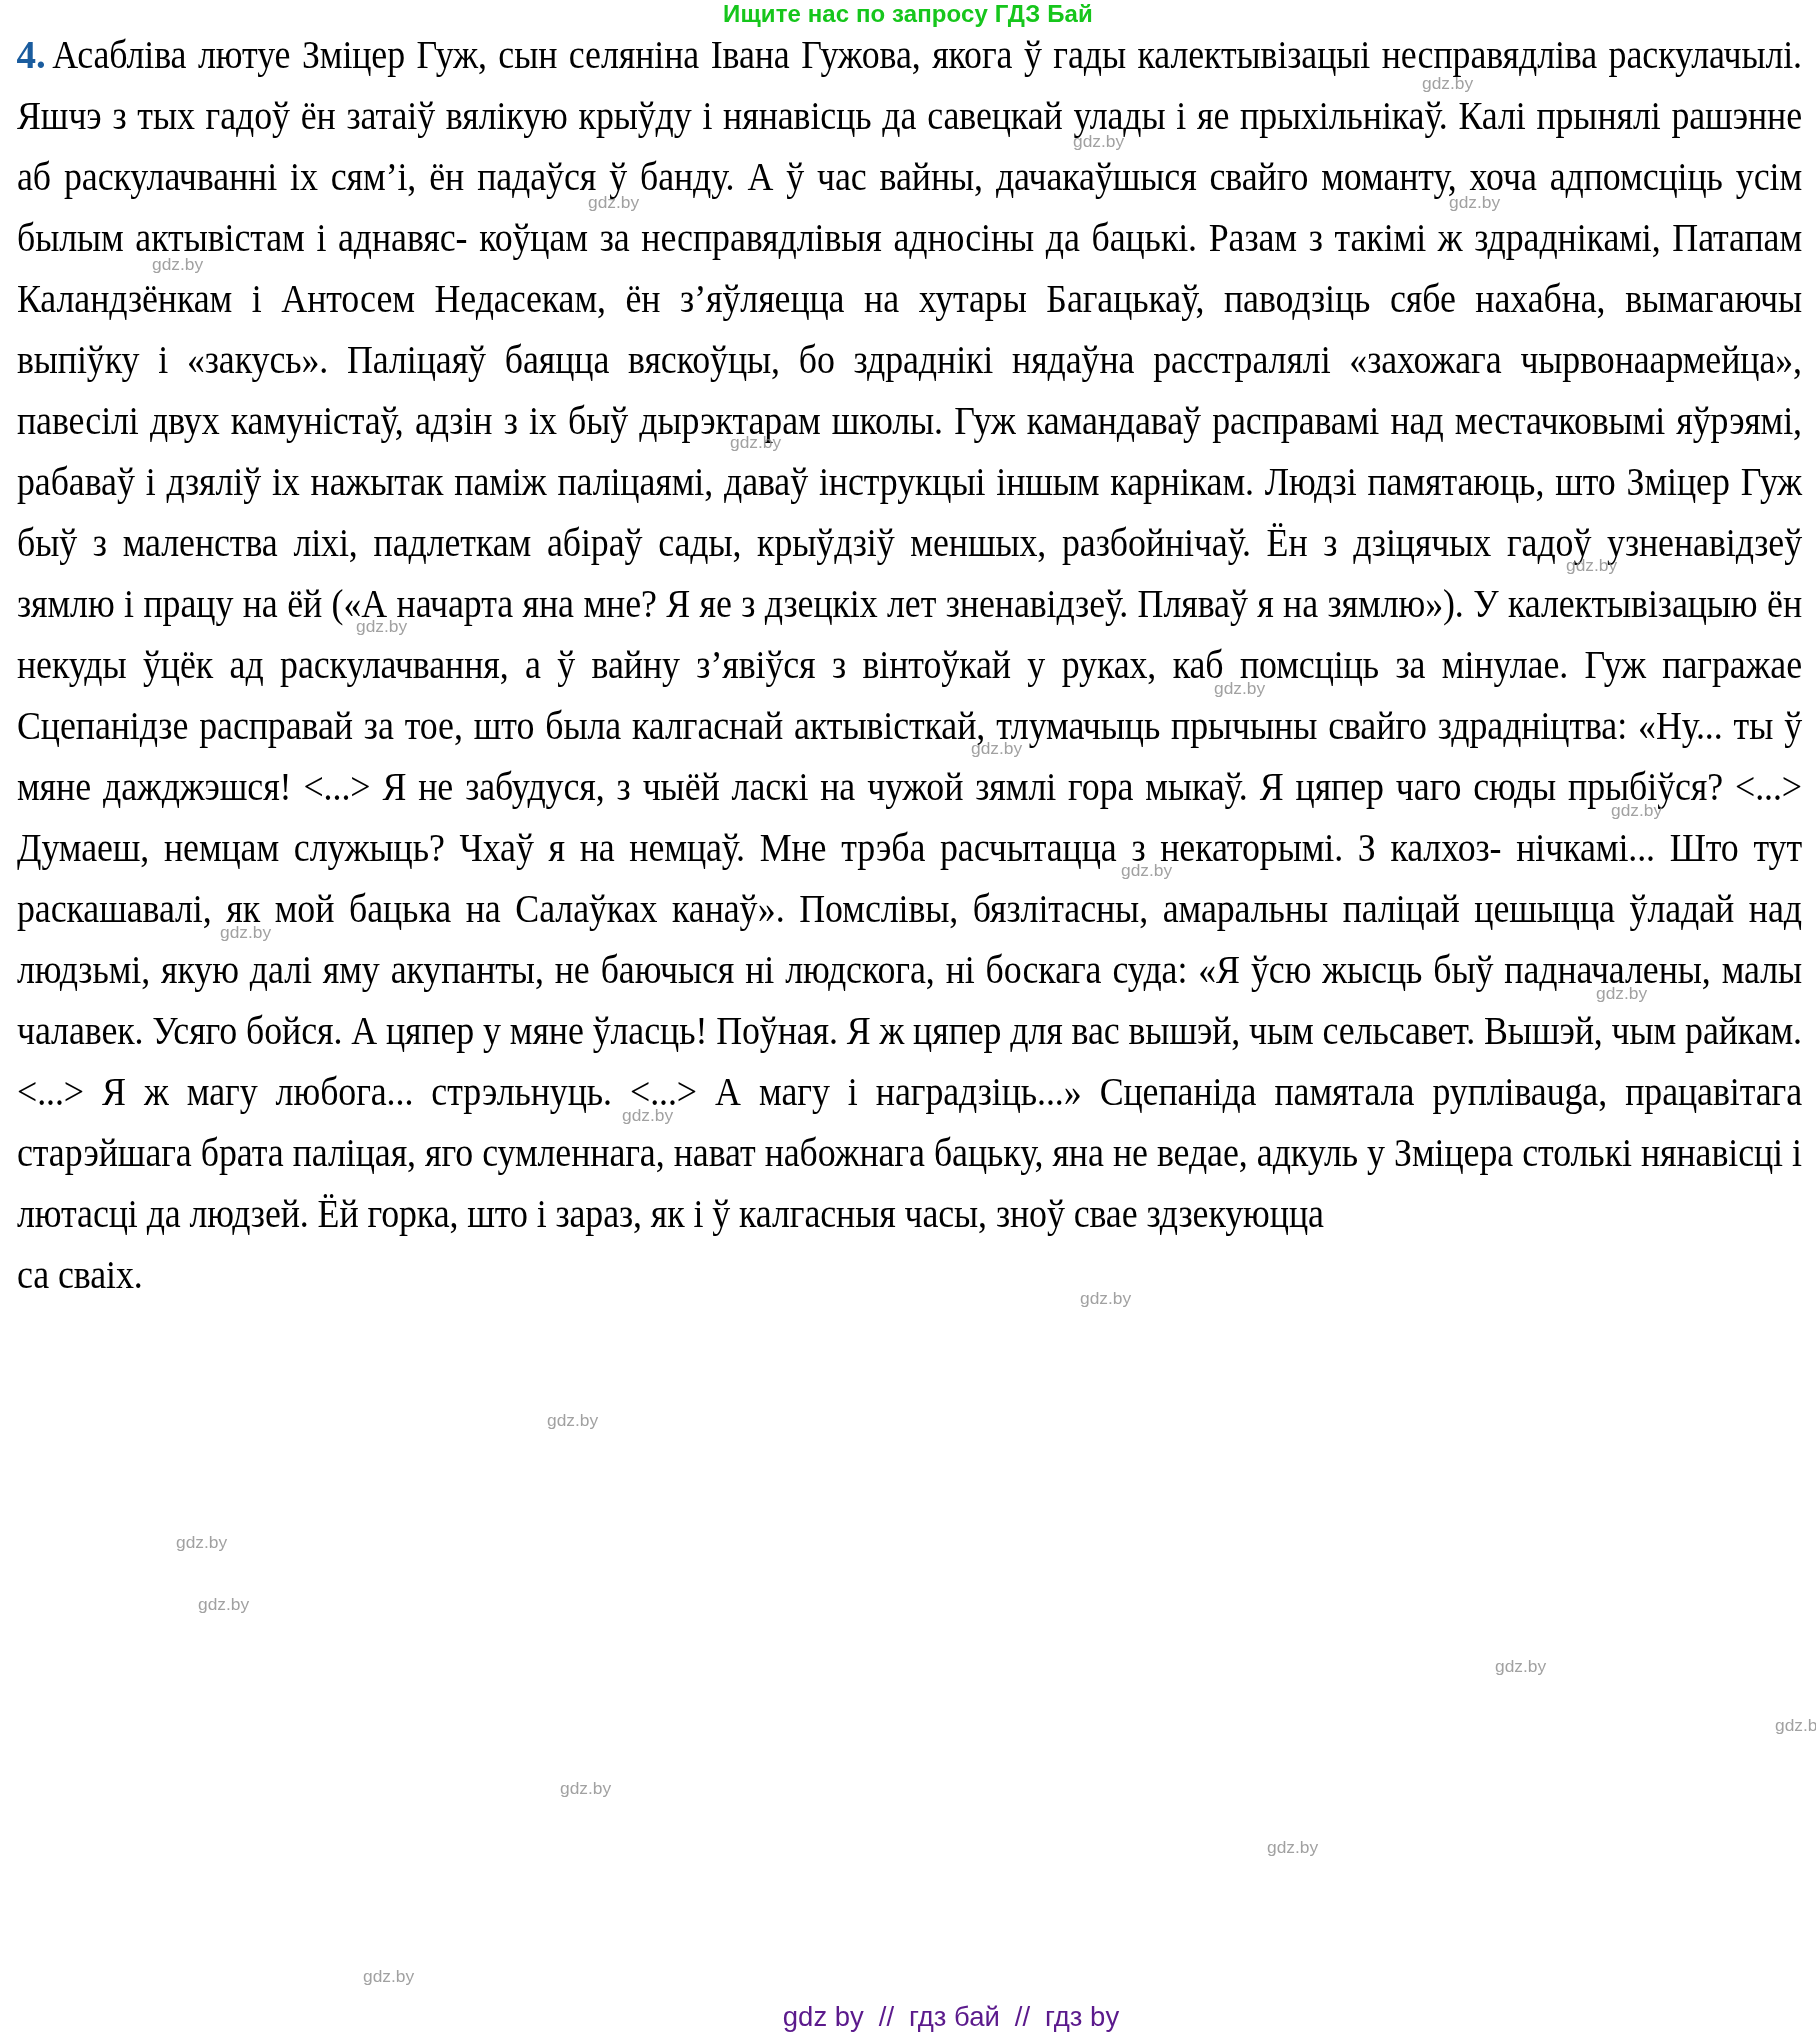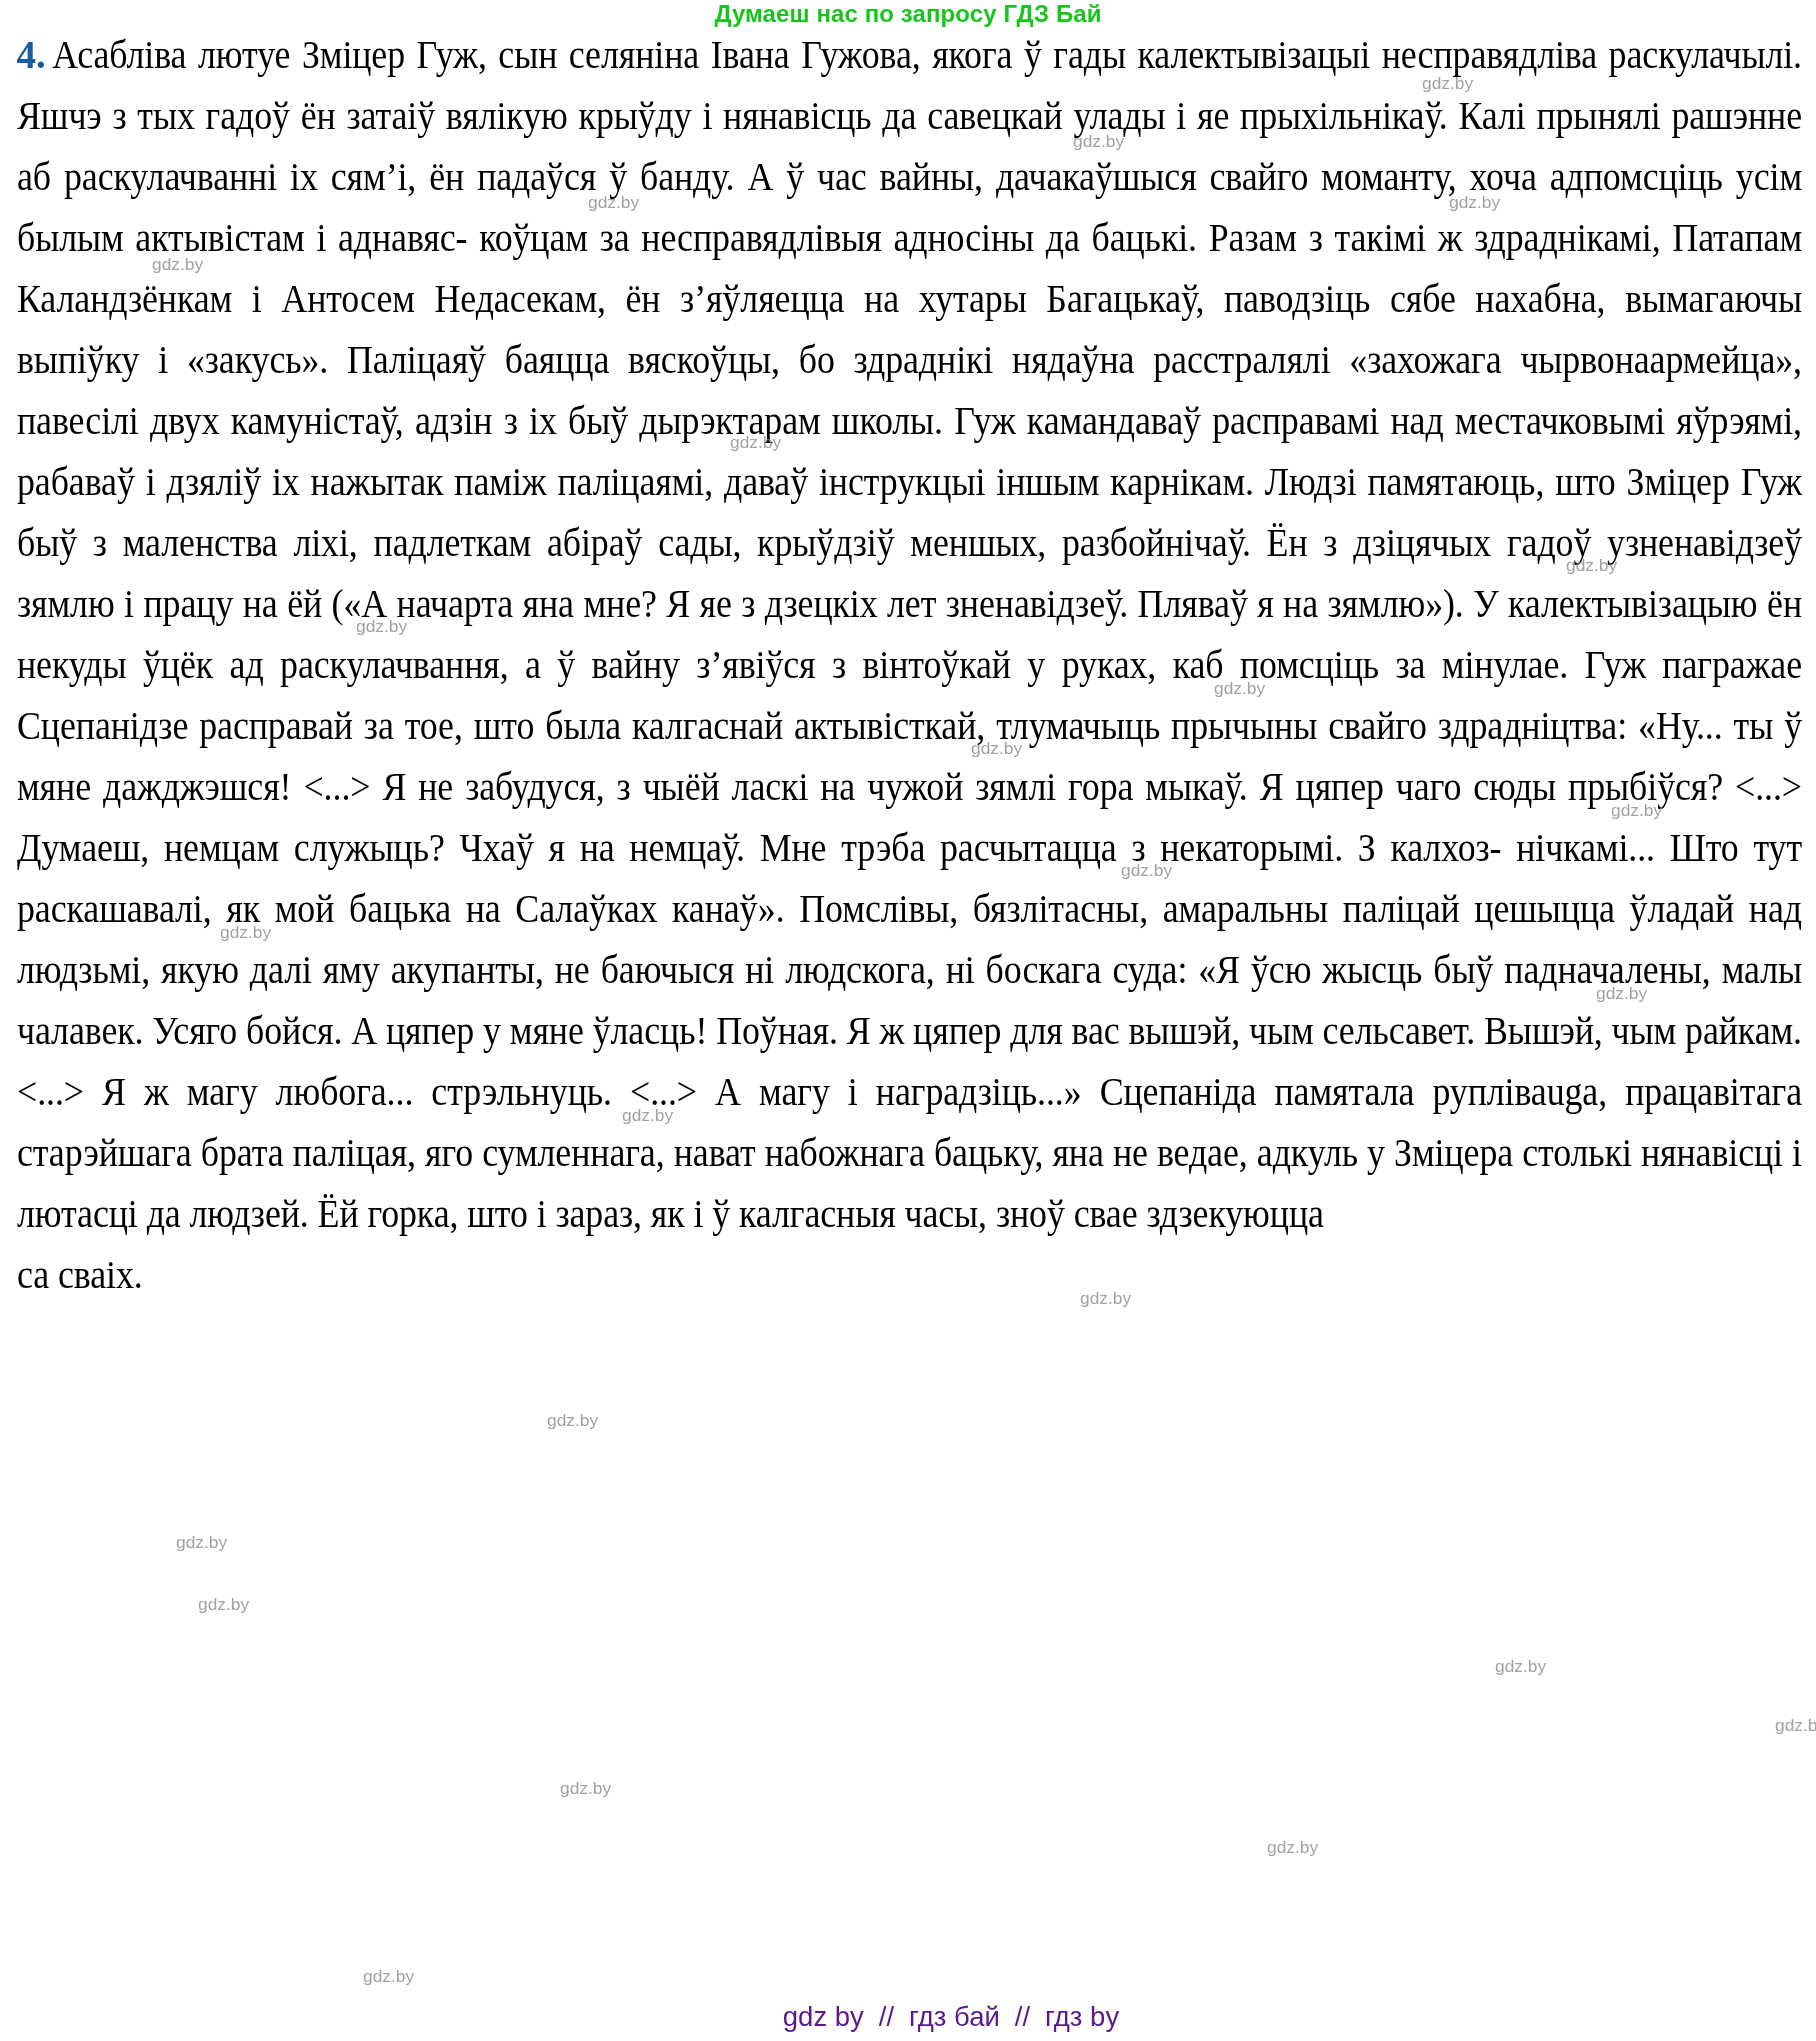--- a/index.html
+++ b/index.html
@@ -96,21 +96,21 @@
     line-height: 31px;
     color: #5b1a8c;
     white-space: nowrap;
     padding-left: 43px;
   }
   .footer .sep { padding: 0 7.3px; }
 </style>
 </head>
 <body>
 
-<div class="promo-banner" style="color: rgb(22, 198, 28);">Думаеш нас по запросу ГДЗ Бай</div>
+<div class="promo-banner" style="color: rgb(22, 198, 28);">Ищите нас по запросу ГДЗ Бай</div>
 
 <div class="exercise">
   <span class="exercise-number" style="color: rgb(26, 92, 158);">4.</span>
   <div class="exercise-body">
     <p>Асабліва лютуе Зміцер Гуж, сын селяніна Івана Гужова, якога ў гады калектывізацыі несправядліва раскулачылі. Яшчэ з тых гадоў ён затаіў вялікую крыўду і нянавісць да савецкай улады і яе прыхільнікаў. Калі прынялі рашэнне аб раскулачванні іх сям’і, ён падаўся ў банду. А ў час вайны, дачакаўшыся свайго моманту, хоча адпомсціць усім былым актывістам і аднавяс- коўцам за несправядлівыя адносіны да бацькі. Разам з такімі ж здраднікамі, Патапам Каландзёнкам і Антосем Недасекам, ён з’яўляецца на хутары Багацькаў, паводзіць сябе нахабна, вымагаючы выпіўку і «закусь». Паліцаяў баяцца вяскоўцы, бо здраднікі нядаўна расстралялі «захожага чырвонаармейца», павесілі двух камуністаў, адзін з іх быў дырэктарам школы. Гуж камандаваў расправамі над местачковымі яўрэямі, рабаваў і дзяліў іх нажытак паміж паліцаямі, даваў інструкцыі іншым карнікам. Людзі памятаюць, што Зміцер Гуж быў з маленства ліхі, падлеткам абіраў сады, крыўдзіў меншых, разбойнічаў. Ён з дзіцячых гадоў узненавідзеў зямлю і працу на ёй («А начарта яна мне? Я яе з дзецкіх лет зненавідзеў. Пляваў я на зямлю»). У калектывізацыю ён некуды ўцёк ад раскулачвання, а ў вайну з’явіўся з вінтоўкай у руках, каб помсціць за мінулае. Гуж пагражае Сцепанідзе расправай за тое, што была калгаснай актывісткай, тлумачыць прычыны свайго здрадніцтва: «Ну... ты ў мяне дажджэшся! &lt;...&gt; Я не забудуся, з чыёй ласкі на чужой зямлі гора мыкаў. Я цяпер чаго сюды прыбіўся? &lt;...&gt; Думаеш, немцам служыць? Чхаў я на немцаў. Мне трэба расчытацца з некаторымі. З калхоз- нічкамі... Што тут раскашавалі, як мой бацька на Салаўках канаў». Помслівы, бязлітасны, амаральны паліцай цешыцца ўладай над людзьмі, якую далі яму акупанты, не баючыся ні людскога, ні  боскага суда: «Я ўсю жысць быў падначалены, малы чалавек. Усяго бойся. А цяпер у мяне ўласць! Поўная. Я ж цяпер для вас вышэй, чым сельсавет. Вышэй, чым райкам. &lt;...&gt; Я ж магу любога... стрэльнуць. &lt;...&gt; А магу і наградзіць...» Сцепаніда памятала рупліваuga, працавітага старэйшага брата паліцая, яго сумленнага, нават набожнага бацьку, яна не ведае, адкуль у Зміцера столькі нянавісці і лютасці да людзей. Ёй горка, што і зараз, як і ў калгасныя часы, зноў сваe здзекуюцца</p>
     <p class="last-line">са сваіх.</p>
   </div>
 </div>
 
 <div id="watermark-layer">

